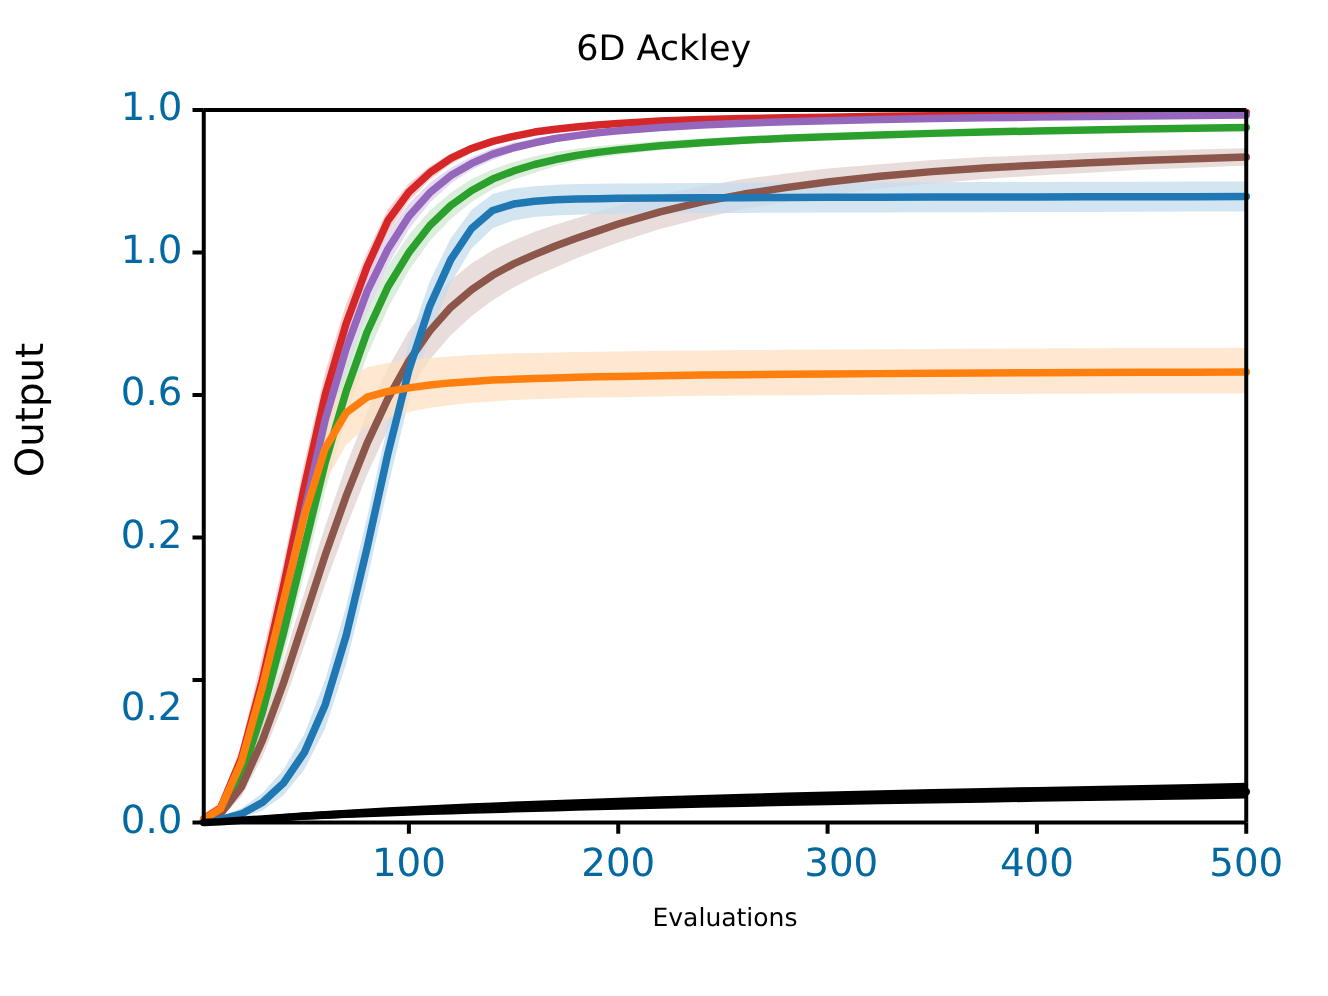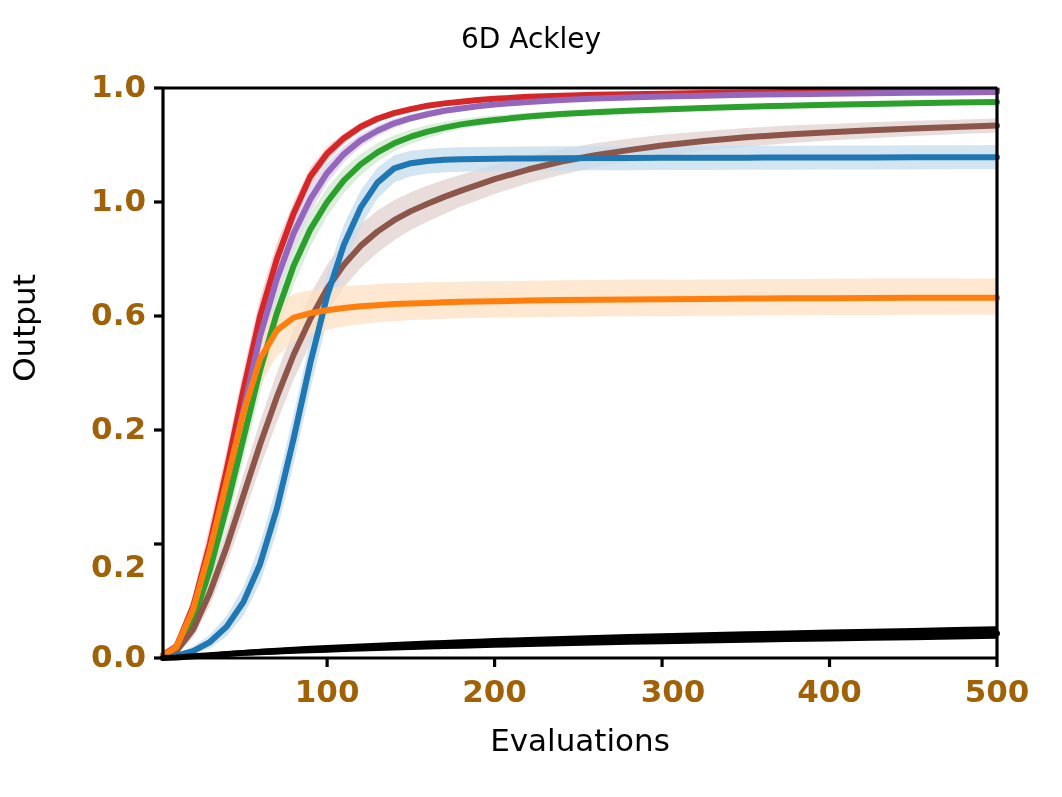--- a/index.html
+++ b/index.html
@@ -41,36 +41,35 @@
     transform: rotate(-90deg);
     transform-origin: center center;
     font-family: "DejaVu Sans", sans-serif;
   }
   #xlabel {
     position: absolute;
     left: 163px;
     top: 722px;
     width: 834px;
     text-align: center;
-    font-size: 31px;
+    font-size: 20px;
     color: #000000;
     font-family: "DejaVu Sans", sans-serif;
   }
   #plot-svg {
     position: absolute;
     left: 0;
     top: 0;
   }
   .tick-label {
     position: absolute;
     font-size: 31px;
-    color: #a16207;
+    color: #0369a1;
     font-family: "DejaVu Sans", sans-serif;
     white-space: nowrap;
-    font-weight: bold;
   }
   .ytick-label {
     text-align: right;
     width: 110px;
   }
   .xtick-label {
     text-align: center;
     width: 120px;
   }
 </style>

